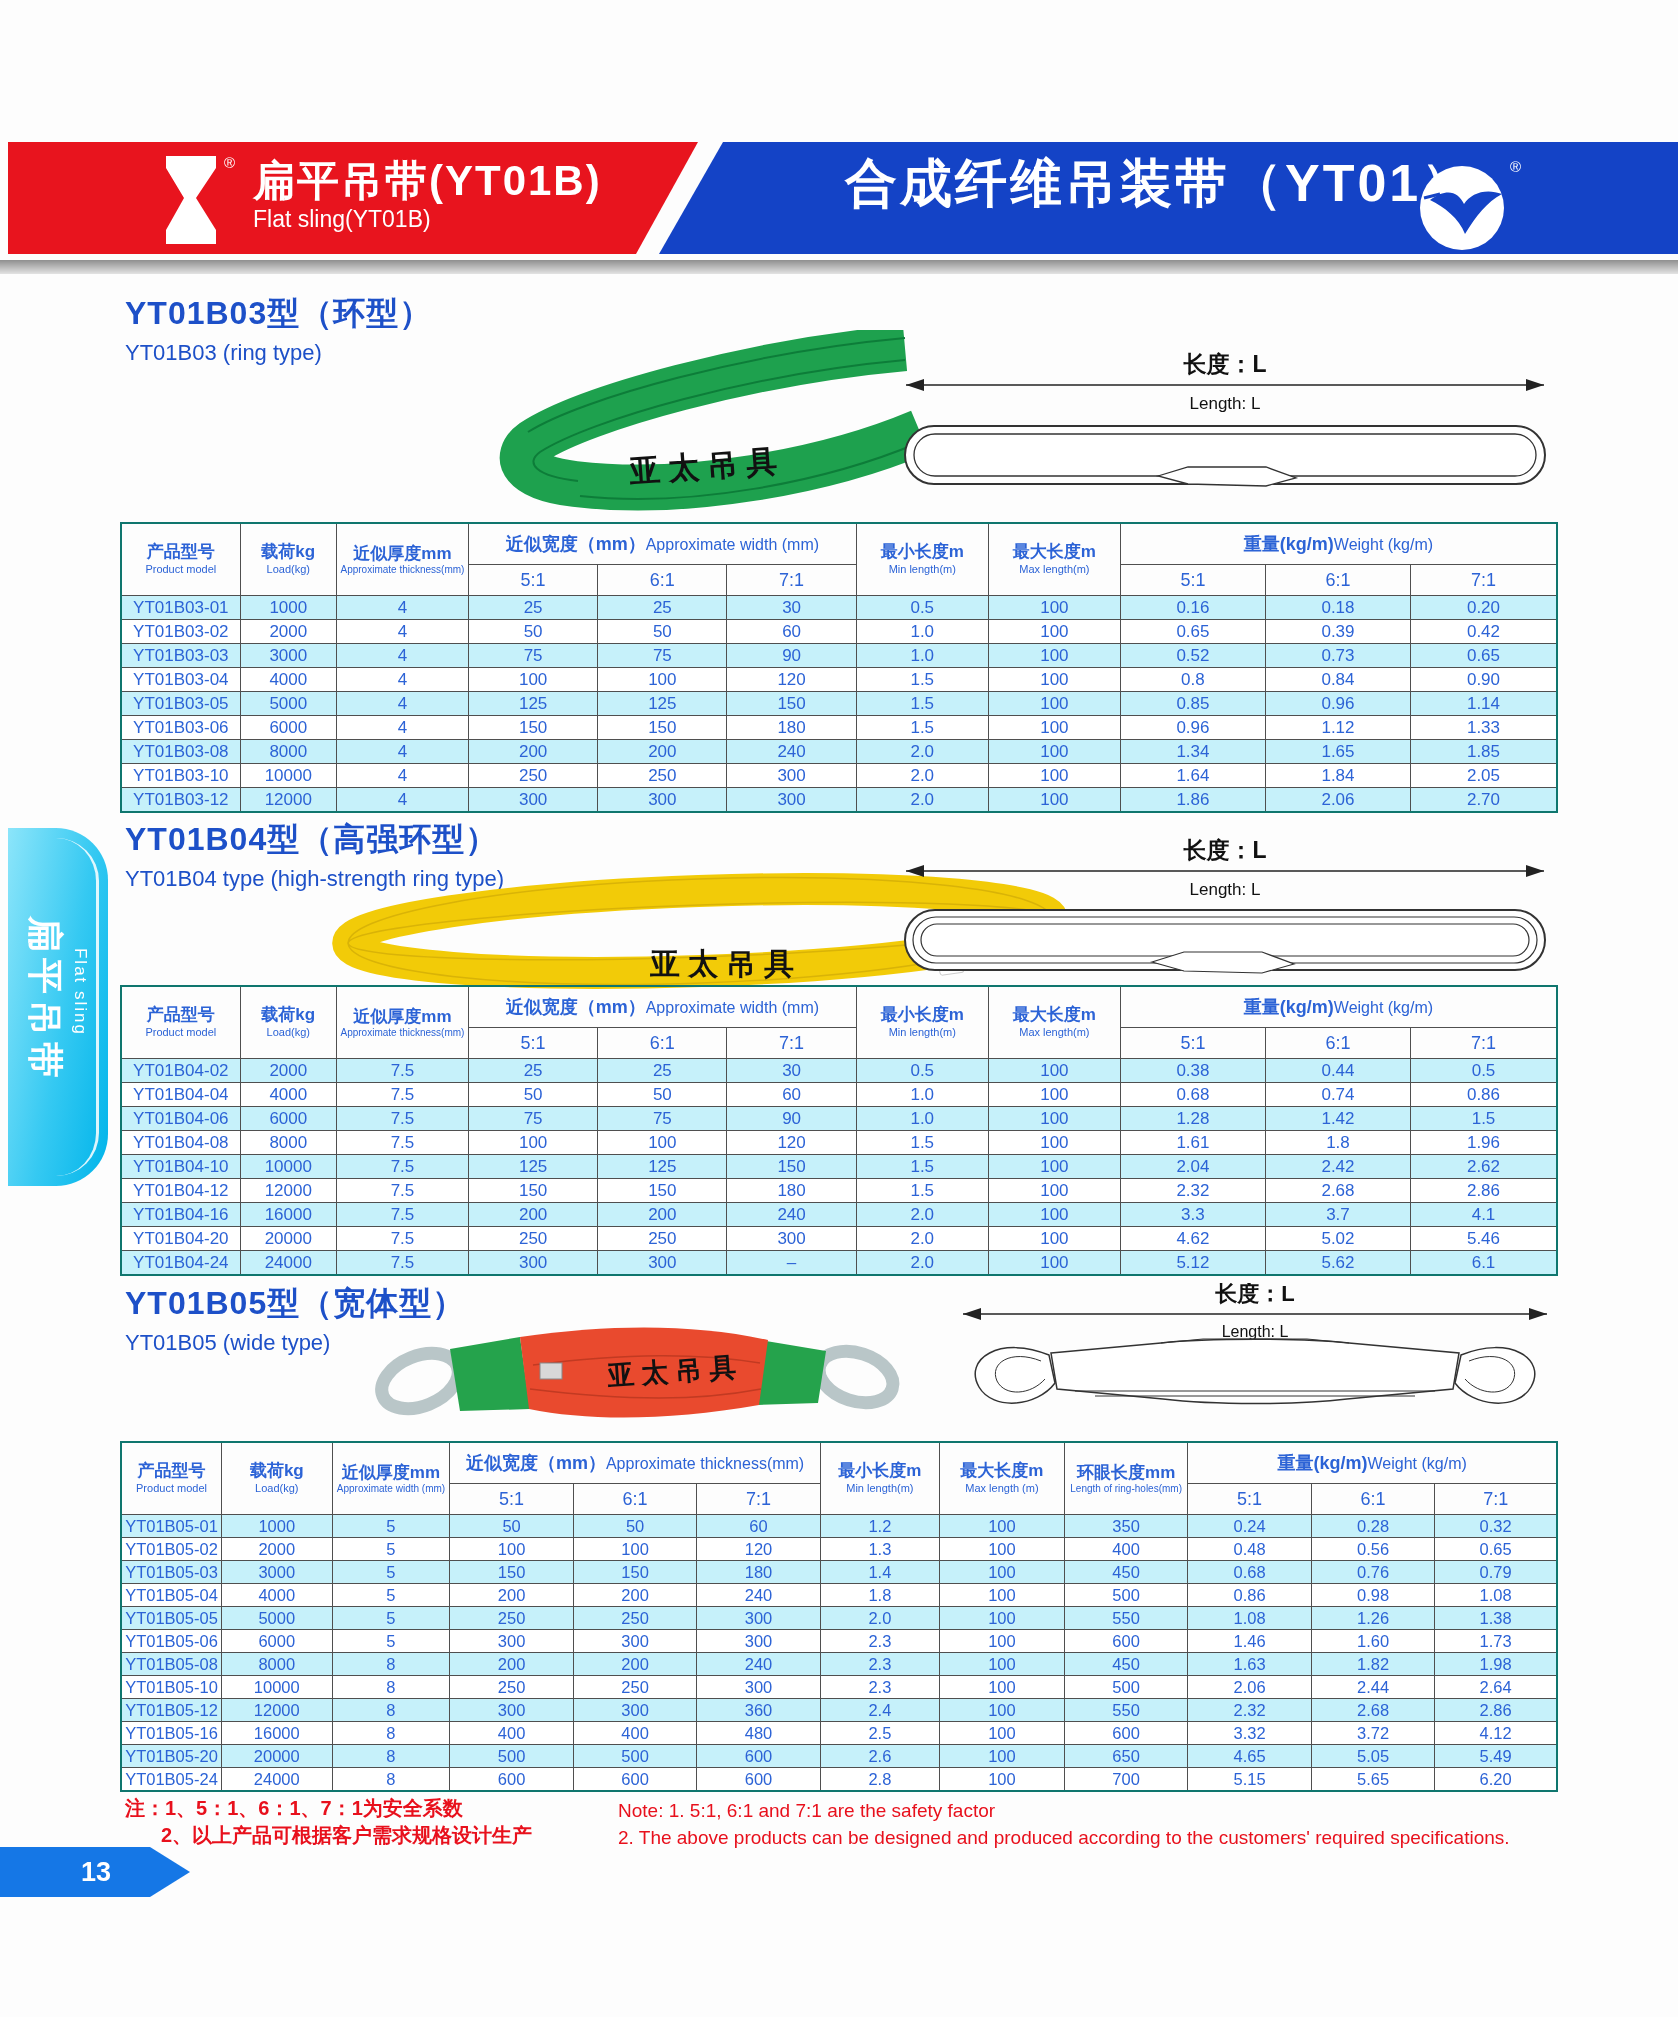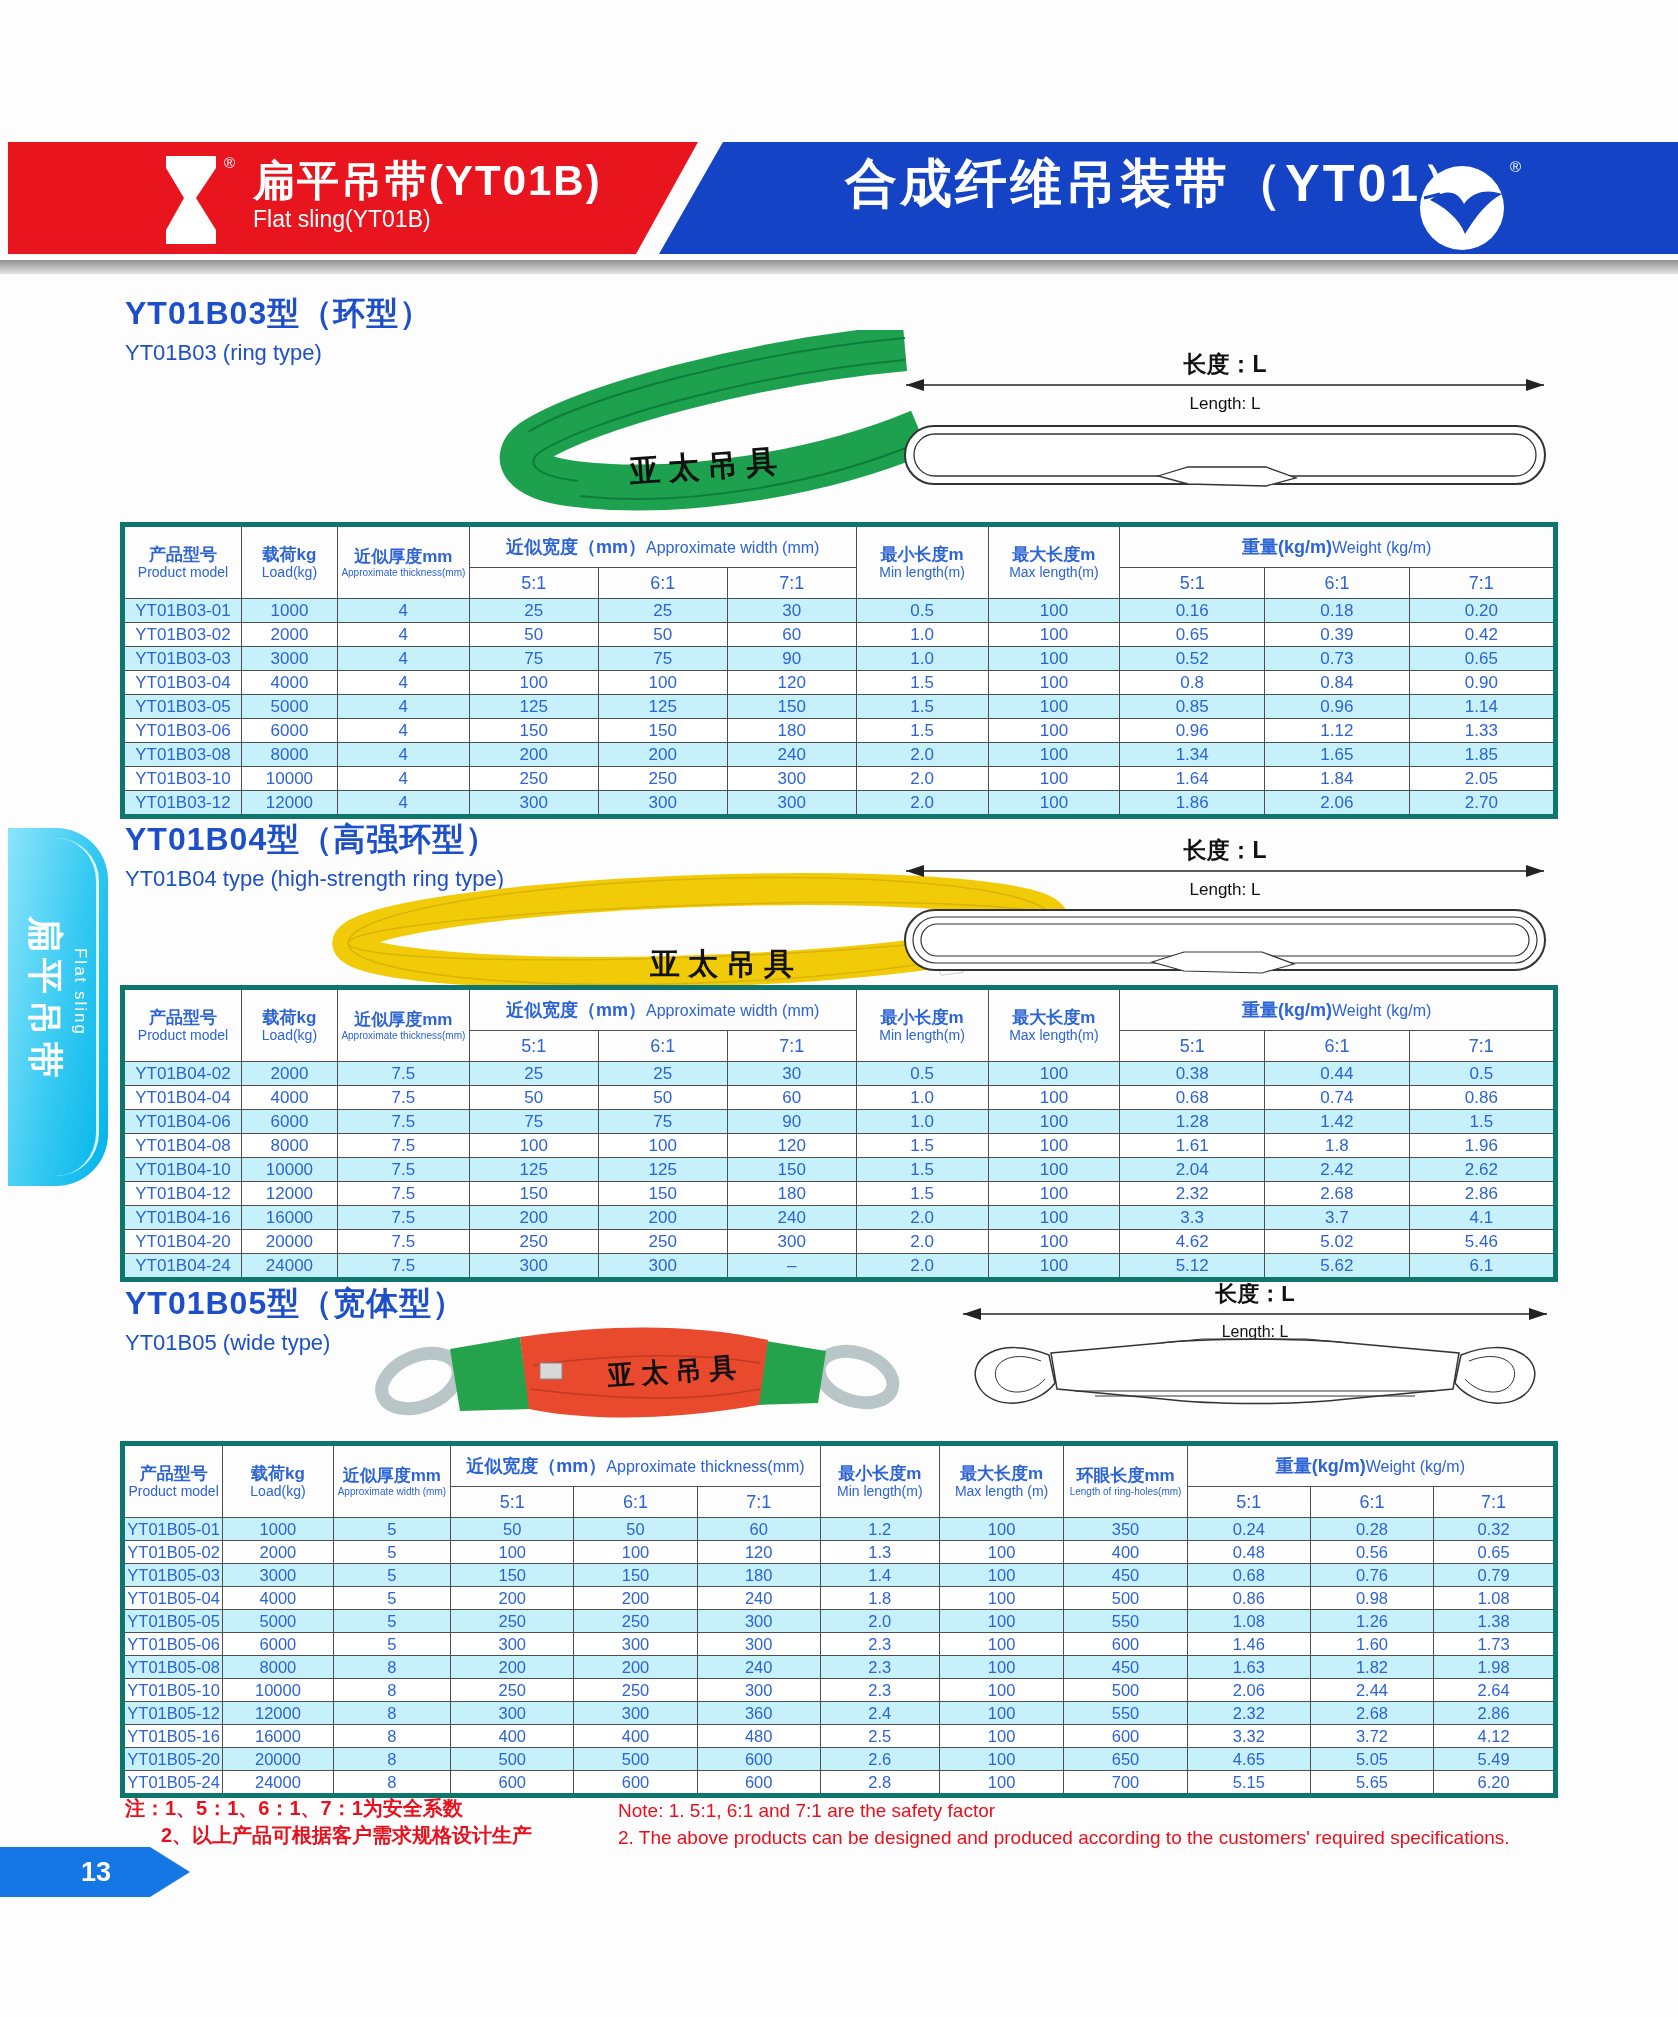--- a/index.html
+++ b/index.html
@@ -35,27 +35,27 @@
       color:#fff;font-size:17px;letter-spacing:2px;white-space:nowrap;}
 
   
   .sec-title{position:absolute;left:125px;color:#1d50c8;}
   .sec-title .zh{font-size:32px;font-weight:bold;letter-spacing:1px;}
   .sec-title .en{font-size:22px;margin-top:4px;}
 
   
   .tbl-wrap{position:absolute;left:120px;width:1438px;}
   table.spec{width:100%;border-collapse:collapse;table-layout:fixed;
-      border:5px solid #0f766e;}
+      border:2px solid #0f766e;}
   table.spec th,table.spec td{border:1px solid #4f4f4f;text-align:center;vertical-align:middle;
       padding:0;color:#2c63d6;overflow:hidden;}
   table.spec thead tr:first-child th{height:40px;}
   table.spec thead tr:last-child th{height:30px;font-size:18px;font-weight:normal;}
   table.spec th .zh{font-size:17px;font-weight:bold;line-height:20px;}
-  table.spec th .en{font-size:14px;font-weight:normal;line-height:15px;}
+  table.spec th .en{font-size:11px;font-weight:normal;line-height:15px;}
   table.spec th .en.tiny{font-size:10px;line-height:12px;}
   table.spec th.grp .zh{font-size:18px;display:inline;}
   table.spec th.grp .en-inline{font-size:16px;font-weight:normal;display:inline;}
   table.spec td{font-size:17px;height:23px;background:#ffffff;}
   #t3 table.spec td{height:22px;font-size:16.5px;}
   table.spec tr.alt td{background:#c6f1fa;}
 
   
   .notes-zh{position:absolute;left:125px;top:1795px;color:#e8101c;font-size:20px;
       font-weight:bold;line-height:27px;}

